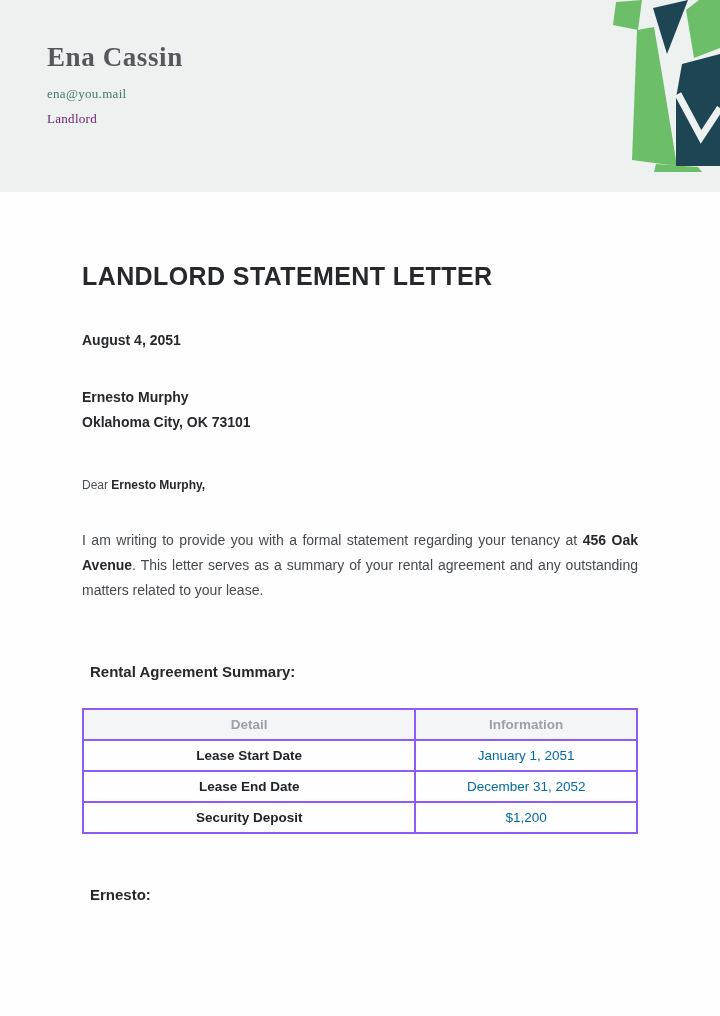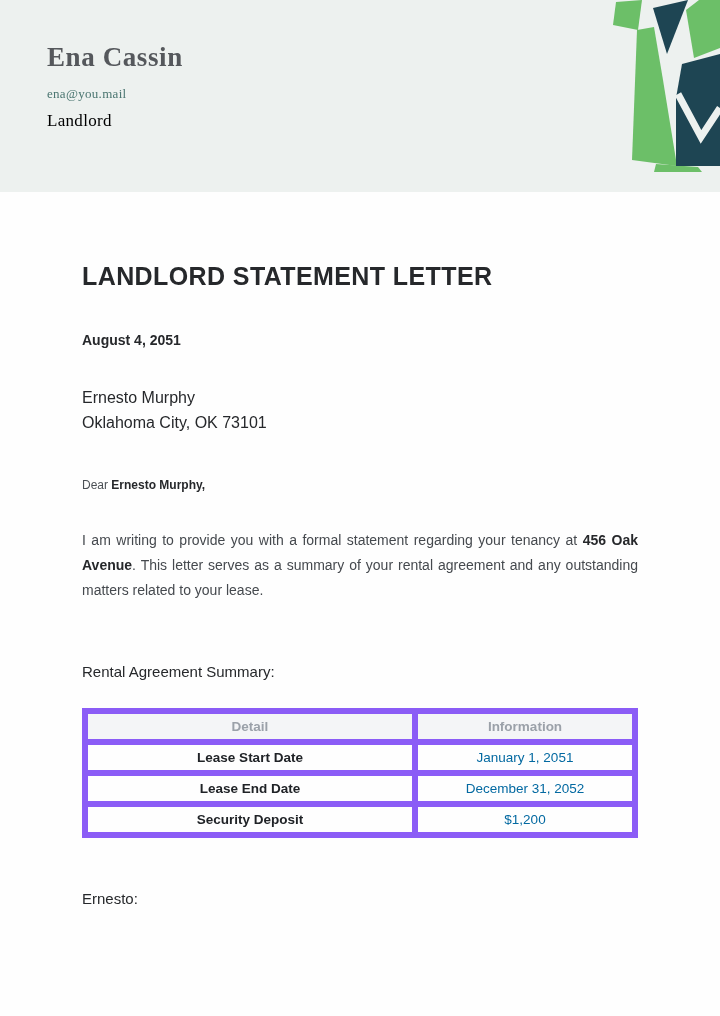--- a/index.html
+++ b/index.html
@@ -37,23 +37,23 @@
     color: #55585c;
   }
   .sender-email {
     margin-top: 13px;
     font-size: 13px;
     letter-spacing: 0.3px;
     color: #4a7570;
   }
   .sender-role {
     margin-top: 9px;
-    font-size: 17px;
+    font-size: 13px;
     letter-spacing: 0.3px;
-    color: #000000;
+    color: #701a75;
   }
   .deco {
     position: absolute;
     top: 0;
     right: 0;
     width: 110px;
     height: 172px;
   }
 
   
@@ -70,58 +70,59 @@
     color: #26282b;
   }
   .date-line {
     margin-top: 41px;
     font-size: 14px;
     font-weight: 700;
     color: #26282b;
   }
   .recipient {
     margin-top: 37px;
-    font-size: 16px;
-    font-weight: 400;
+    font-size: 14px;
+    font-weight: 700;
     line-height: 25px;
     color: #26282b;
   }
   .salutation {
     margin-top: 43px;
     font-size: 12px;
     color: #4b5055;
   }
   .salutation b { color: #26282b; }
   .body-paragraph {
     margin-top: 36px;
     font-size: 14px;
     line-height: 25px;
     text-align: justify;
     color: #45494e;
   }
   .body-paragraph b { color: #26282b; }
   .section-heading {
     font-size: 15px;
-    font-weight: 400;
-    color: #26282b;
+    font-weight: 700;
+    color: #26282b;
+    margin-left: 8px;
   }
   .section-heading.rental { margin-top: 60px; }
   .section-heading.payments { margin-top: 52px; }
 
   
   table.summary {
     margin-top: 28px;
     width: 100%;
     border-collapse: collapse;
     table-layout: fixed;
   }
   table.summary col.c1 { width: 60%; }
   table.summary col.c2 { width: 40%; }
   table.summary th, table.summary td {
-    border: 6px solid #8b5cf6;
+    border: 2px solid #8b5cf6;
     text-align: center;
     height: 31px;
     padding: 2px 8px;
     font-size: 13.5px;
     vertical-align: middle;
   }
   table.summary th {
     background: #f4f5f7;
     color: #9ba1a9;
     font-weight: 600;

